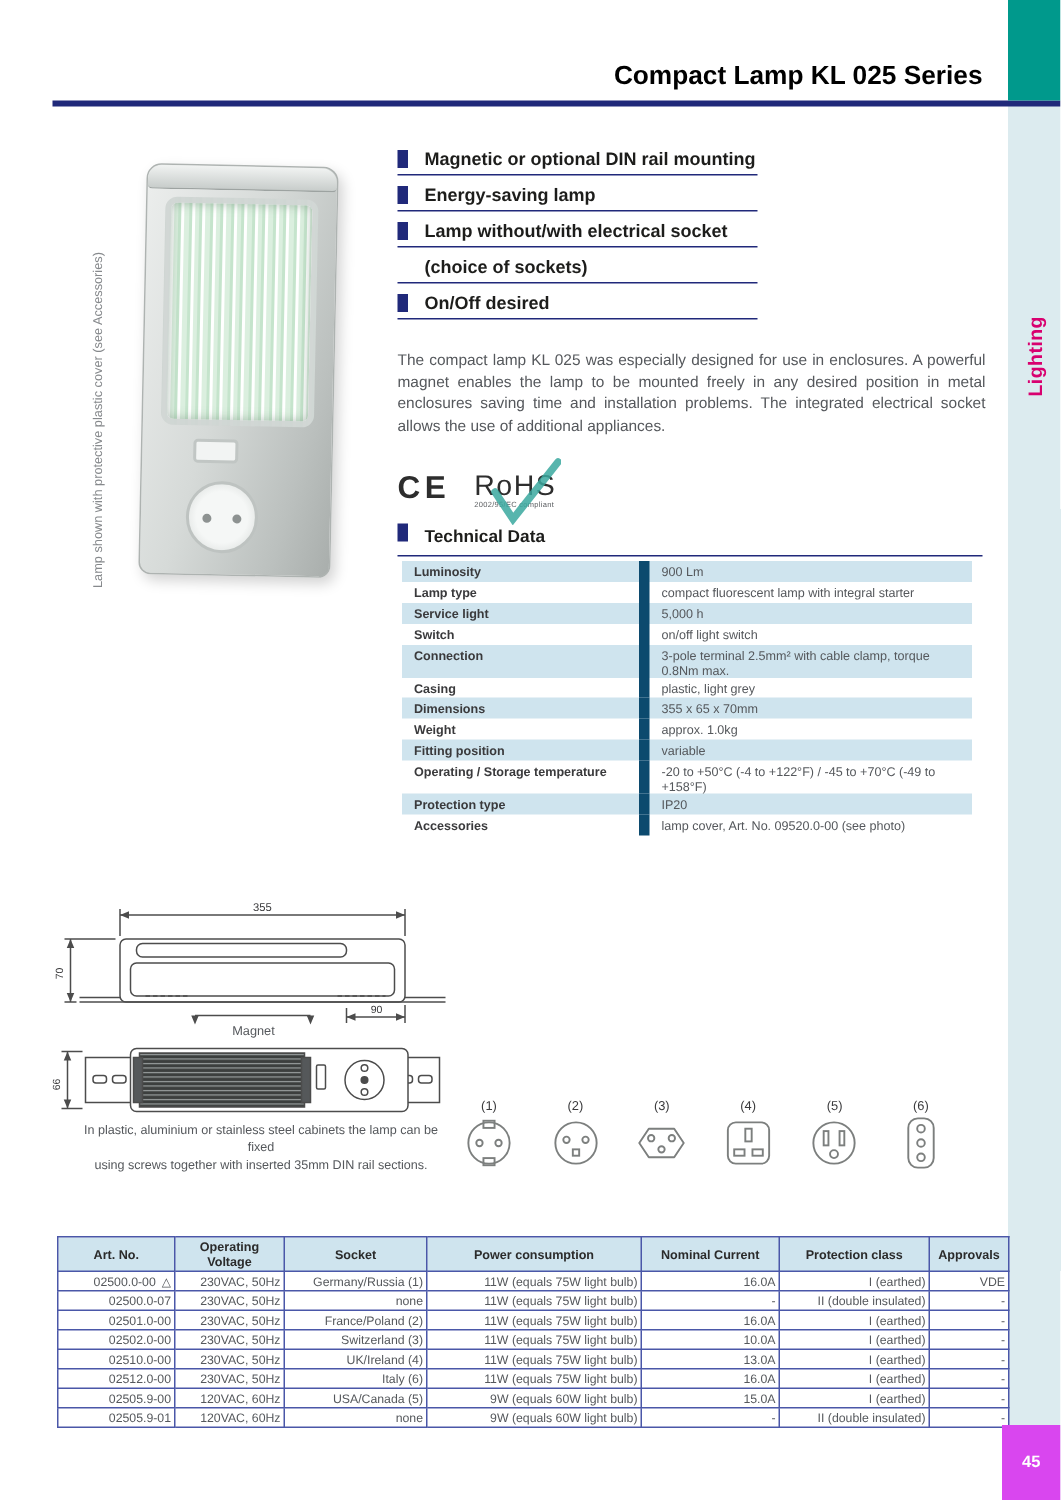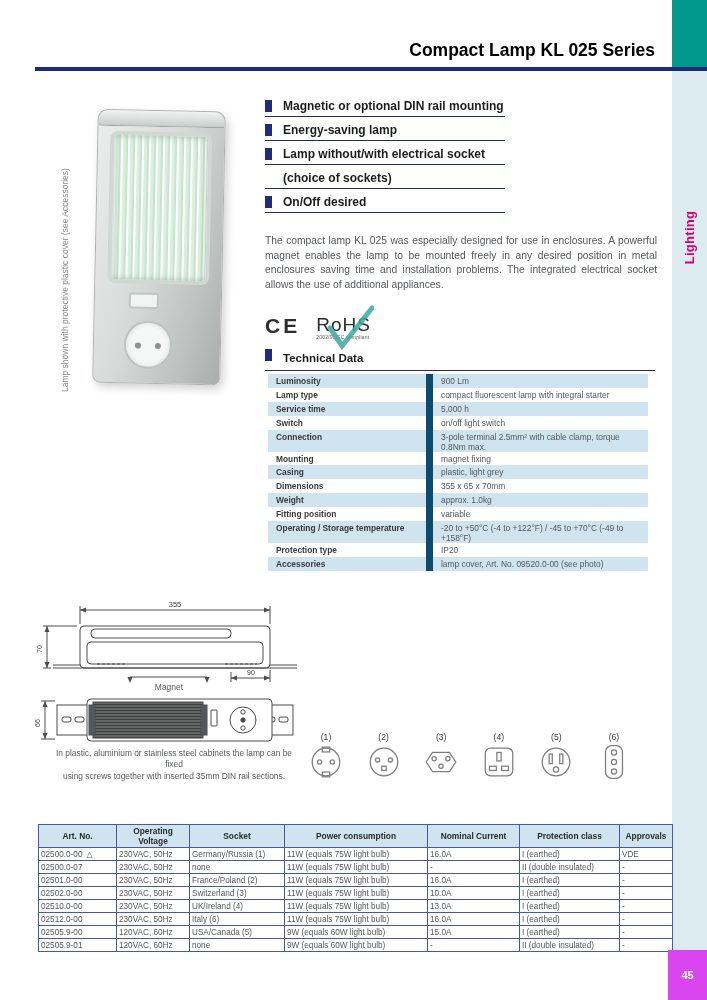--- a/index.html
+++ b/index.html
@@ -68,21 +68,21 @@
     color:#55585c; text-align:center; }
   
   .sockets { position:absolute; left:303px; top:732px; width:334px; display:flex; justify-content:space-between; }
   .socket { width:46px; text-align:center; }
   .socket-label { font-size:8.6px; color:#3a3a3c; margin-bottom:2px; }
   
   .order-wrap { position:absolute; left:38px; top:824px; width:634px; }
   table.order { border-collapse:collapse; width:100%; table-layout:fixed;padding-left:24px; }
   table.order th { background:#cfe4ee; font-size:8.4px; font-weight:bold; color:#2b2b2b;
     border:1px solid #4a57a8; height:15px; padding:1px 2px; text-align:center; }
-  table.order td { font-size:8.2px; color:#55585c; border:1px solid #4a57a8; text-align:left;
+  table.order td { font-size:8.2px; color:#55585c; border:1px solid #4a57a8; text-align:right;
     height:13px; padding:0 2px; white-space:nowrap; overflow:hidden; }
   .vde-mark { font-size:8px; color:#55585c; margin-left:4px; }
   svg text { font-family:"Liberation Sans","DejaVu Sans",sans-serif; }
 </style>
 </head>
 <body>
 
 <div class="side-strip"></div>
 <div class="navy-rule"></div>
 <div class="teal-corner"></div>
@@ -137,34 +137,30 @@
 <div class="tech-table">
     <div class="trow">
       <div class="tlabel">Luminosity</div>
       <div class="tvalue">900 Lm</div>
     </div>
     <div class="trow">
       <div class="tlabel">Lamp type</div>
       <div class="tvalue">compact fluorescent lamp with integral starter</div>
     </div>
     <div class="trow">
-      <div class="tlabel">Service time</div>
+      <div class="tlabel">Service light</div>
       <div class="tvalue">5,000 h</div>
     </div>
     <div class="trow">
       <div class="tlabel">Switch</div>
       <div class="tvalue">on/off light switch</div>
     </div>
     <div class="trow">
       <div class="tlabel">Connection</div>
       <div class="tvalue">3-pole terminal 2.5mm² with cable clamp, torque 0.8Nm max.</div>
-    </div>
-    <div class="trow">
-      <div class="tlabel">Mounting</div>
-      <div class="tvalue">magnet fixing</div>
     </div>
     <div class="trow">
       <div class="tlabel">Casing</div>
       <div class="tvalue">plastic, light grey</div>
     </div>
     <div class="trow">
       <div class="tlabel">Dimensions</div>
       <div class="tvalue">355 x 65 x 70mm</div>
     </div>
     <div class="trow">

